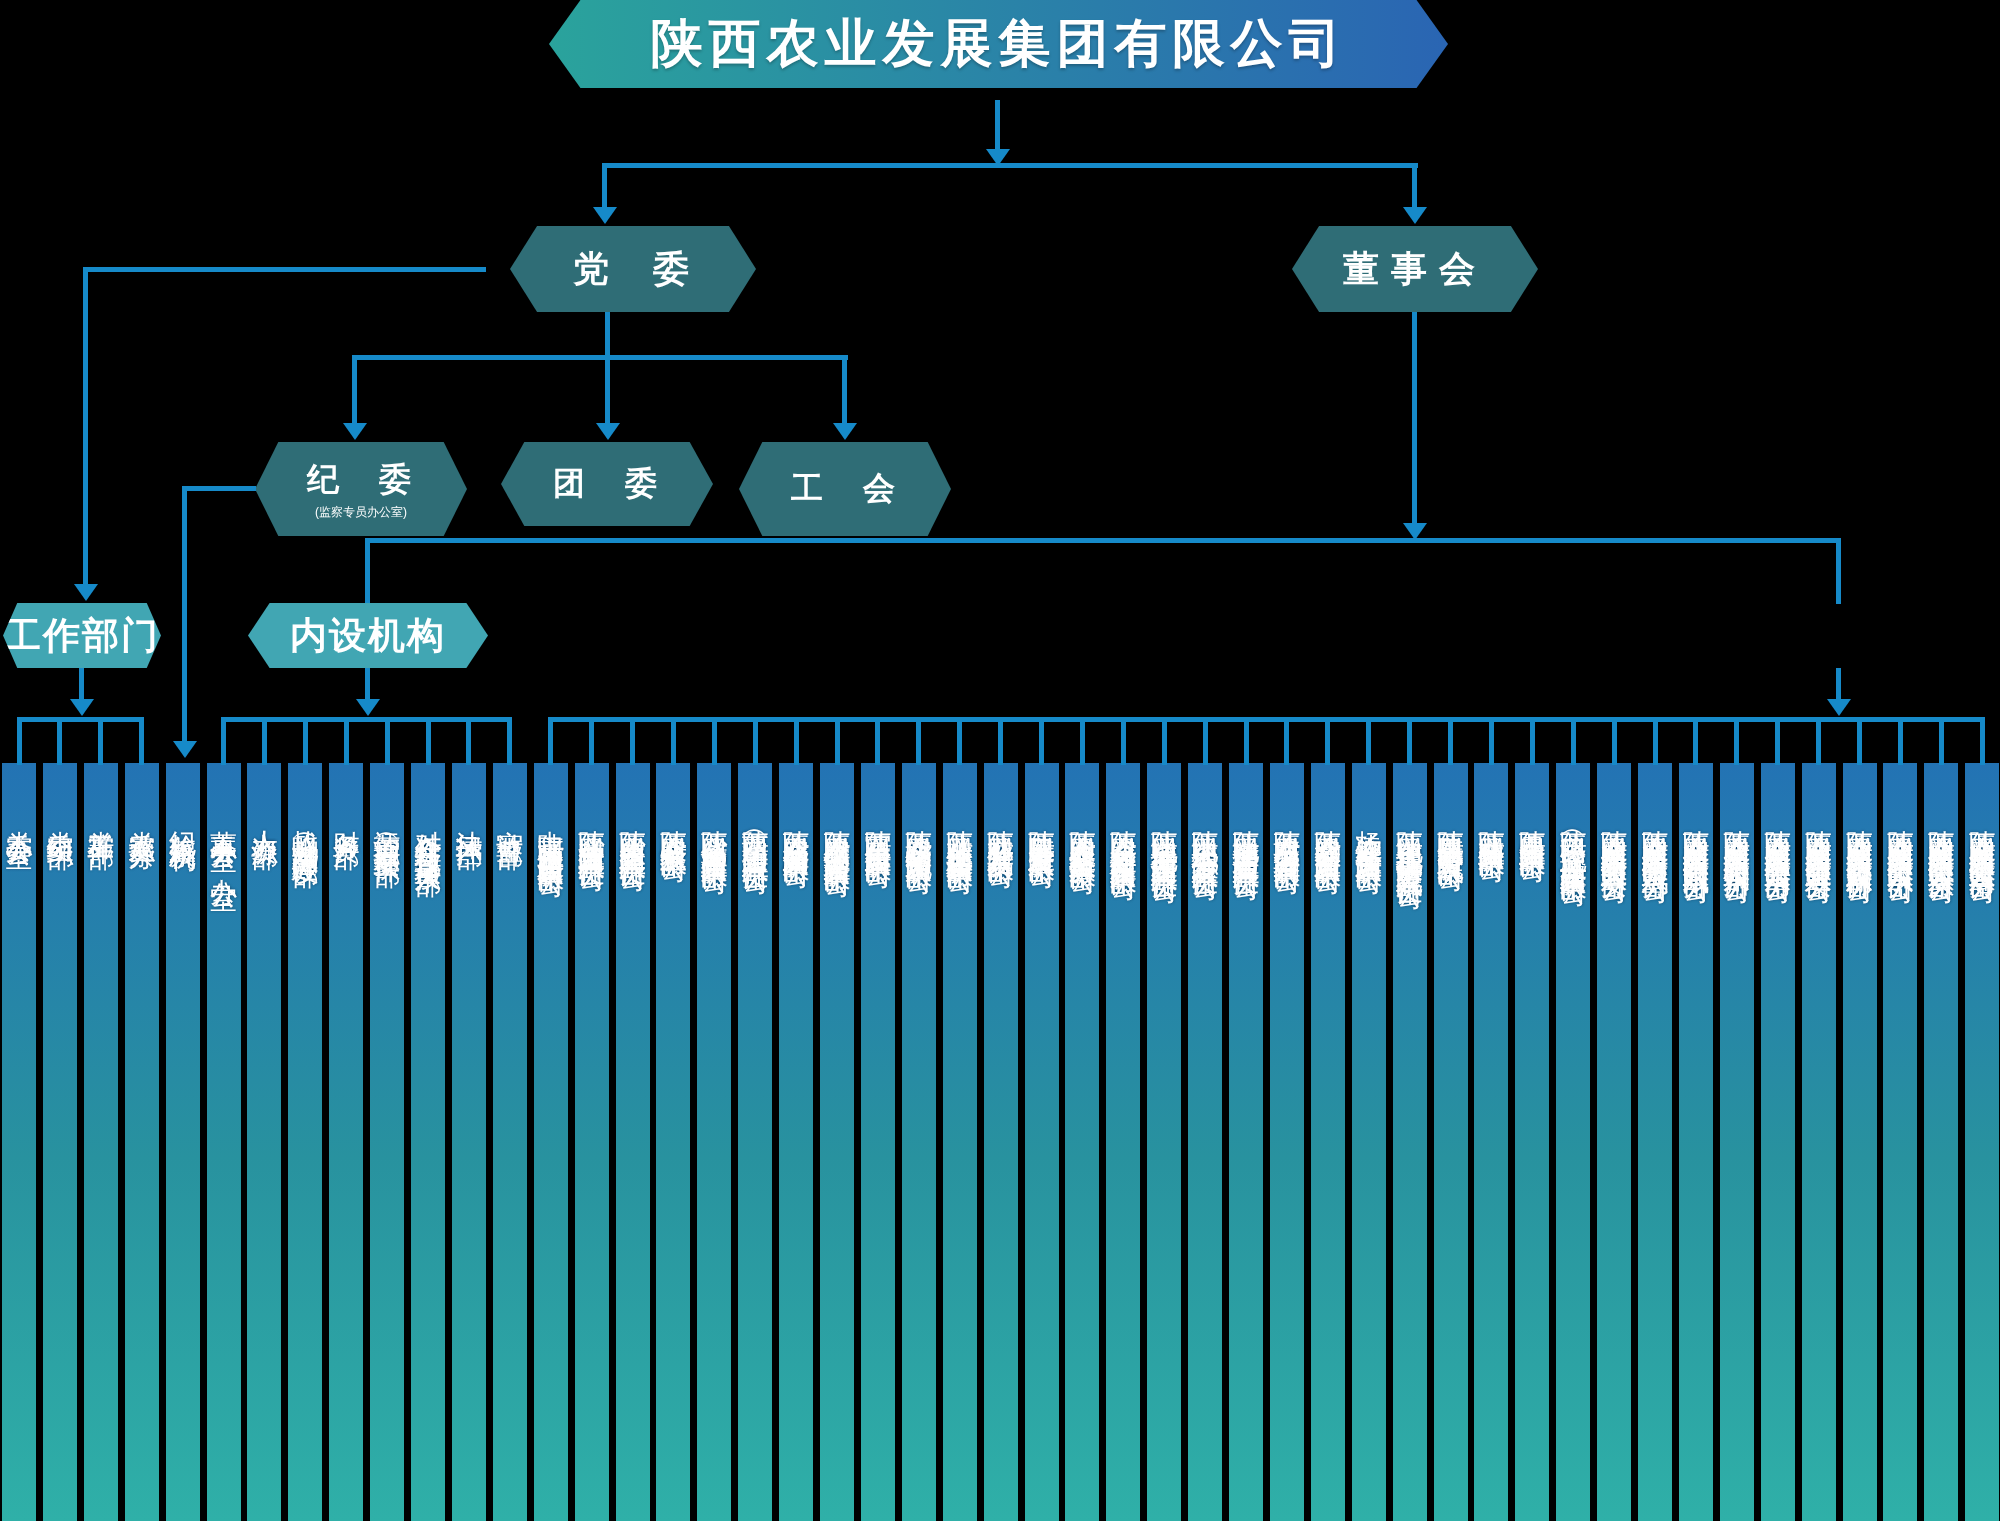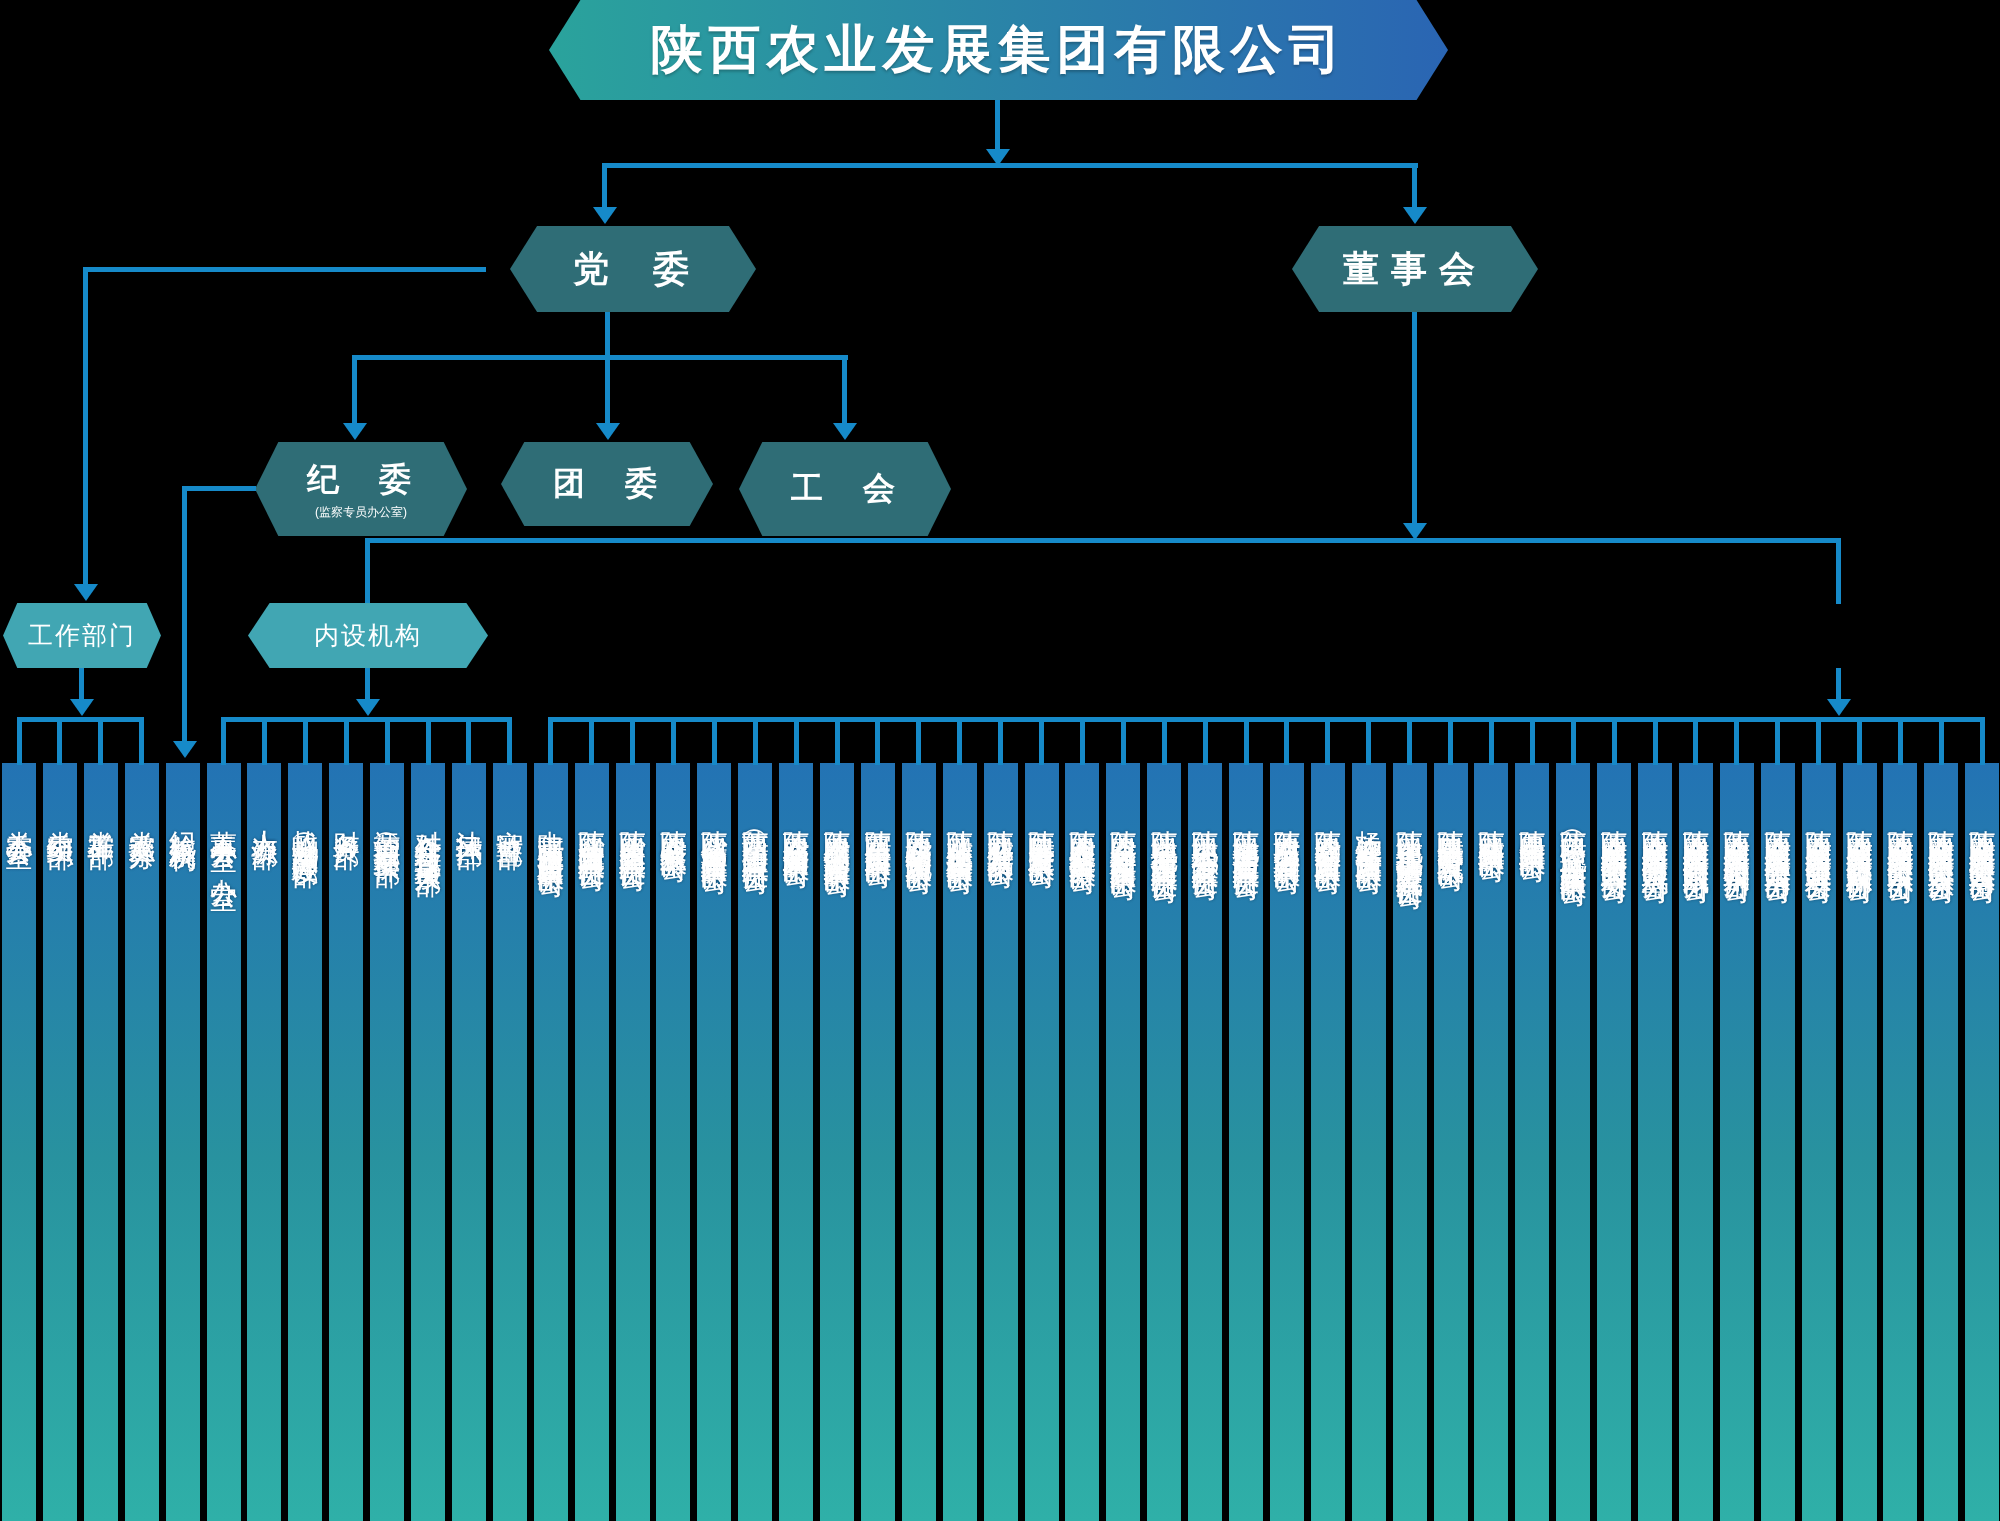--- a/index.html
+++ b/index.html
@@ -21,30 +21,30 @@
     color:var(--text);
   }
   .hex{
     position:absolute;display:flex;flex-direction:column;align-items:center;justify-content:center;
     clip-path:polygon(11% 0,89% 0,100% 50%,89% 100%,11% 100%,0 50%);
     background:var(--dark-hexagon);
     color:var(--text);text-align:center;
   }
   .hex.light{background:var(--light-hexagon);clip-path:polygon(9% 0,91% 0,100% 50%,91% 100%,9% 100%,0 50%);}
   .banner{
-    position:absolute;left:549px;top:0;width:899px;height:100px;
+    position:absolute;left:549px;top:0;width:899px;height:88px;
     display:flex;align-items:center;justify-content:center;
     clip-path:polygon(3.5% 0,96.5% 0,100% 50%,96.5% 100%,3.5% 100%,0 50%);
     background:linear-gradient(90deg,var(--banner-gradient-start),var(--banner-gradient-end));
   }
   .banner .t{font-size:52px;font-weight:700;letter-spacing:6px;font-family:"Liberation Serif","DejaVu Serif",serif;text-shadow:0 2px 3px rgba(0,0,0,.25);}
   .node-label{font-size:36px;font-weight:700;letter-spacing:4px;}
   .node-label.mid{font-size:32px;}
   .node-sub{font-size:12px;margin-top:2px;letter-spacing:0;}
-  .group-label{font-size:25px;font-weight:400;letter-spacing:2px;}
+  .group-label{font-size:37px;font-weight:700;letter-spacing:2px;}
   .line{position:absolute;background:var(--connector-blue);}
   .arrow{position:absolute;width:0;height:0;border-left:12px solid transparent;border-right:12px solid transparent;border-top:17px solid var(--connector-blue);}
   .col{
     position:absolute;top:763px;height:758px;width:34px;
     background:linear-gradient(180deg,var(--column-gradient-top) 0%,#28929f 52%,var(--column-gradient-bottom) 100%);
     display:flex;justify-content:center;
   }
   .col .vtxt{
     writing-mode:vertical-rl;text-orientation:mixed;
     margin-top:46px;font-size:27px;line-height:34px;letter-spacing:3px;

